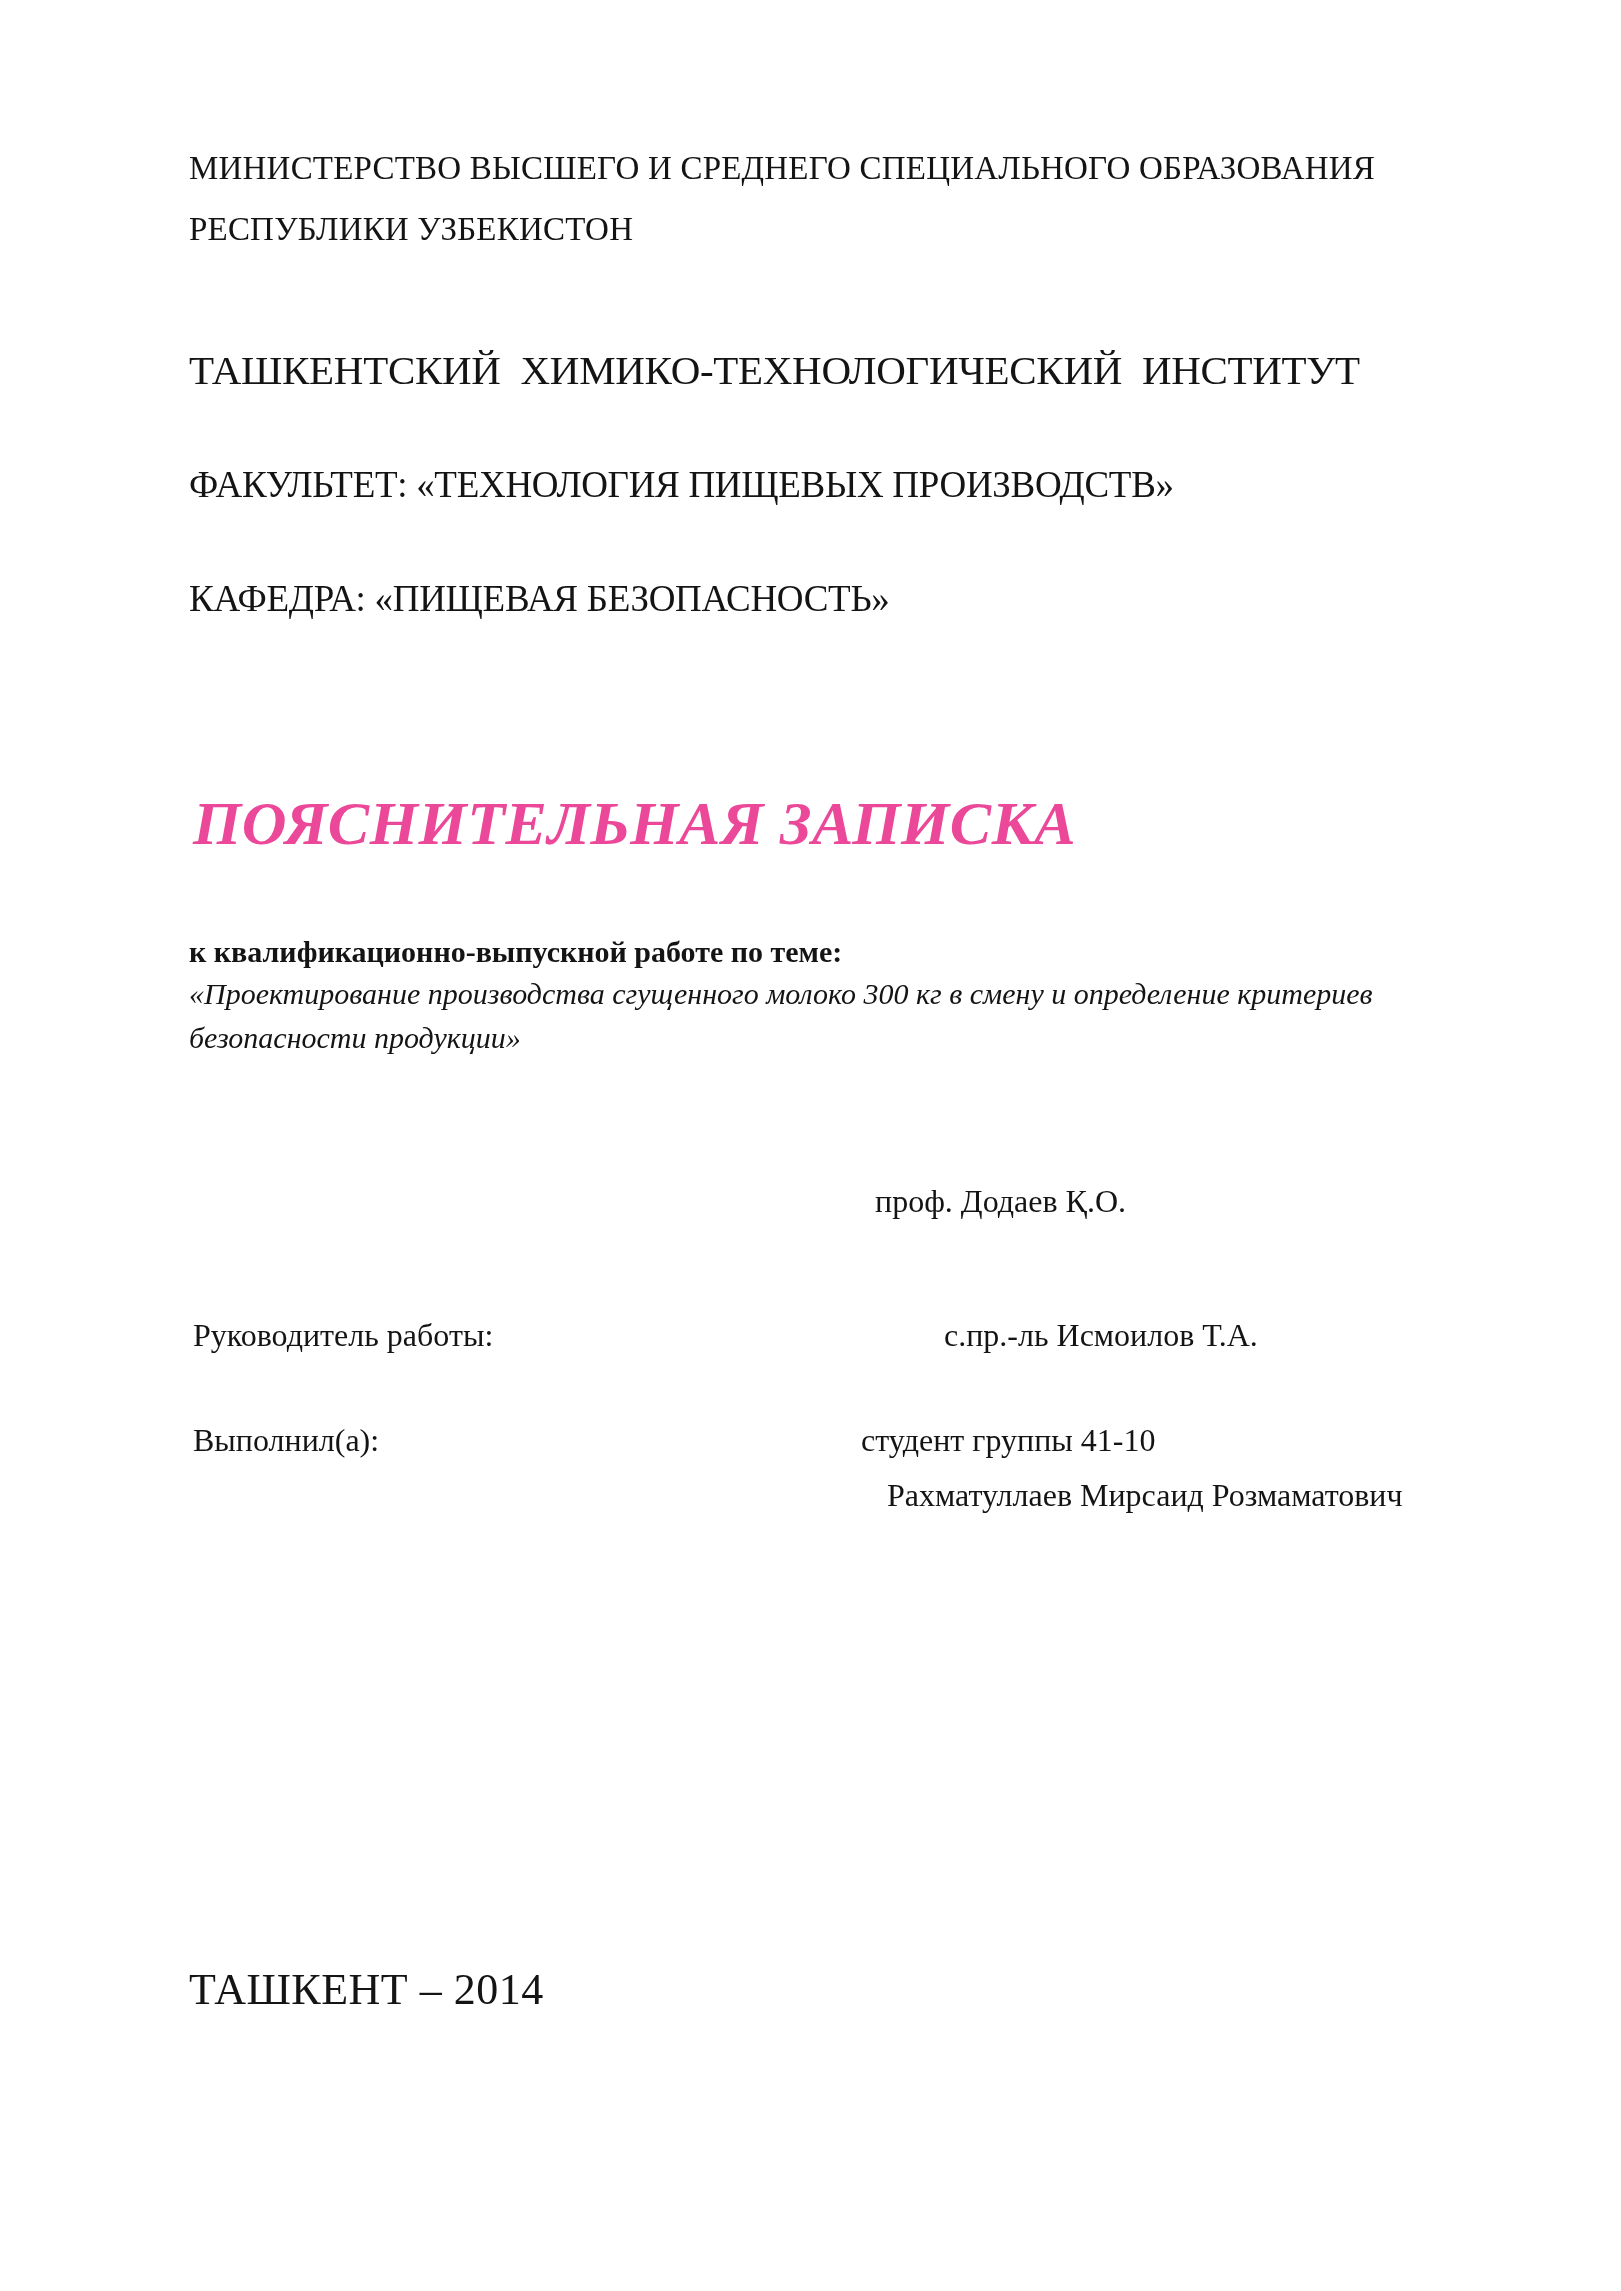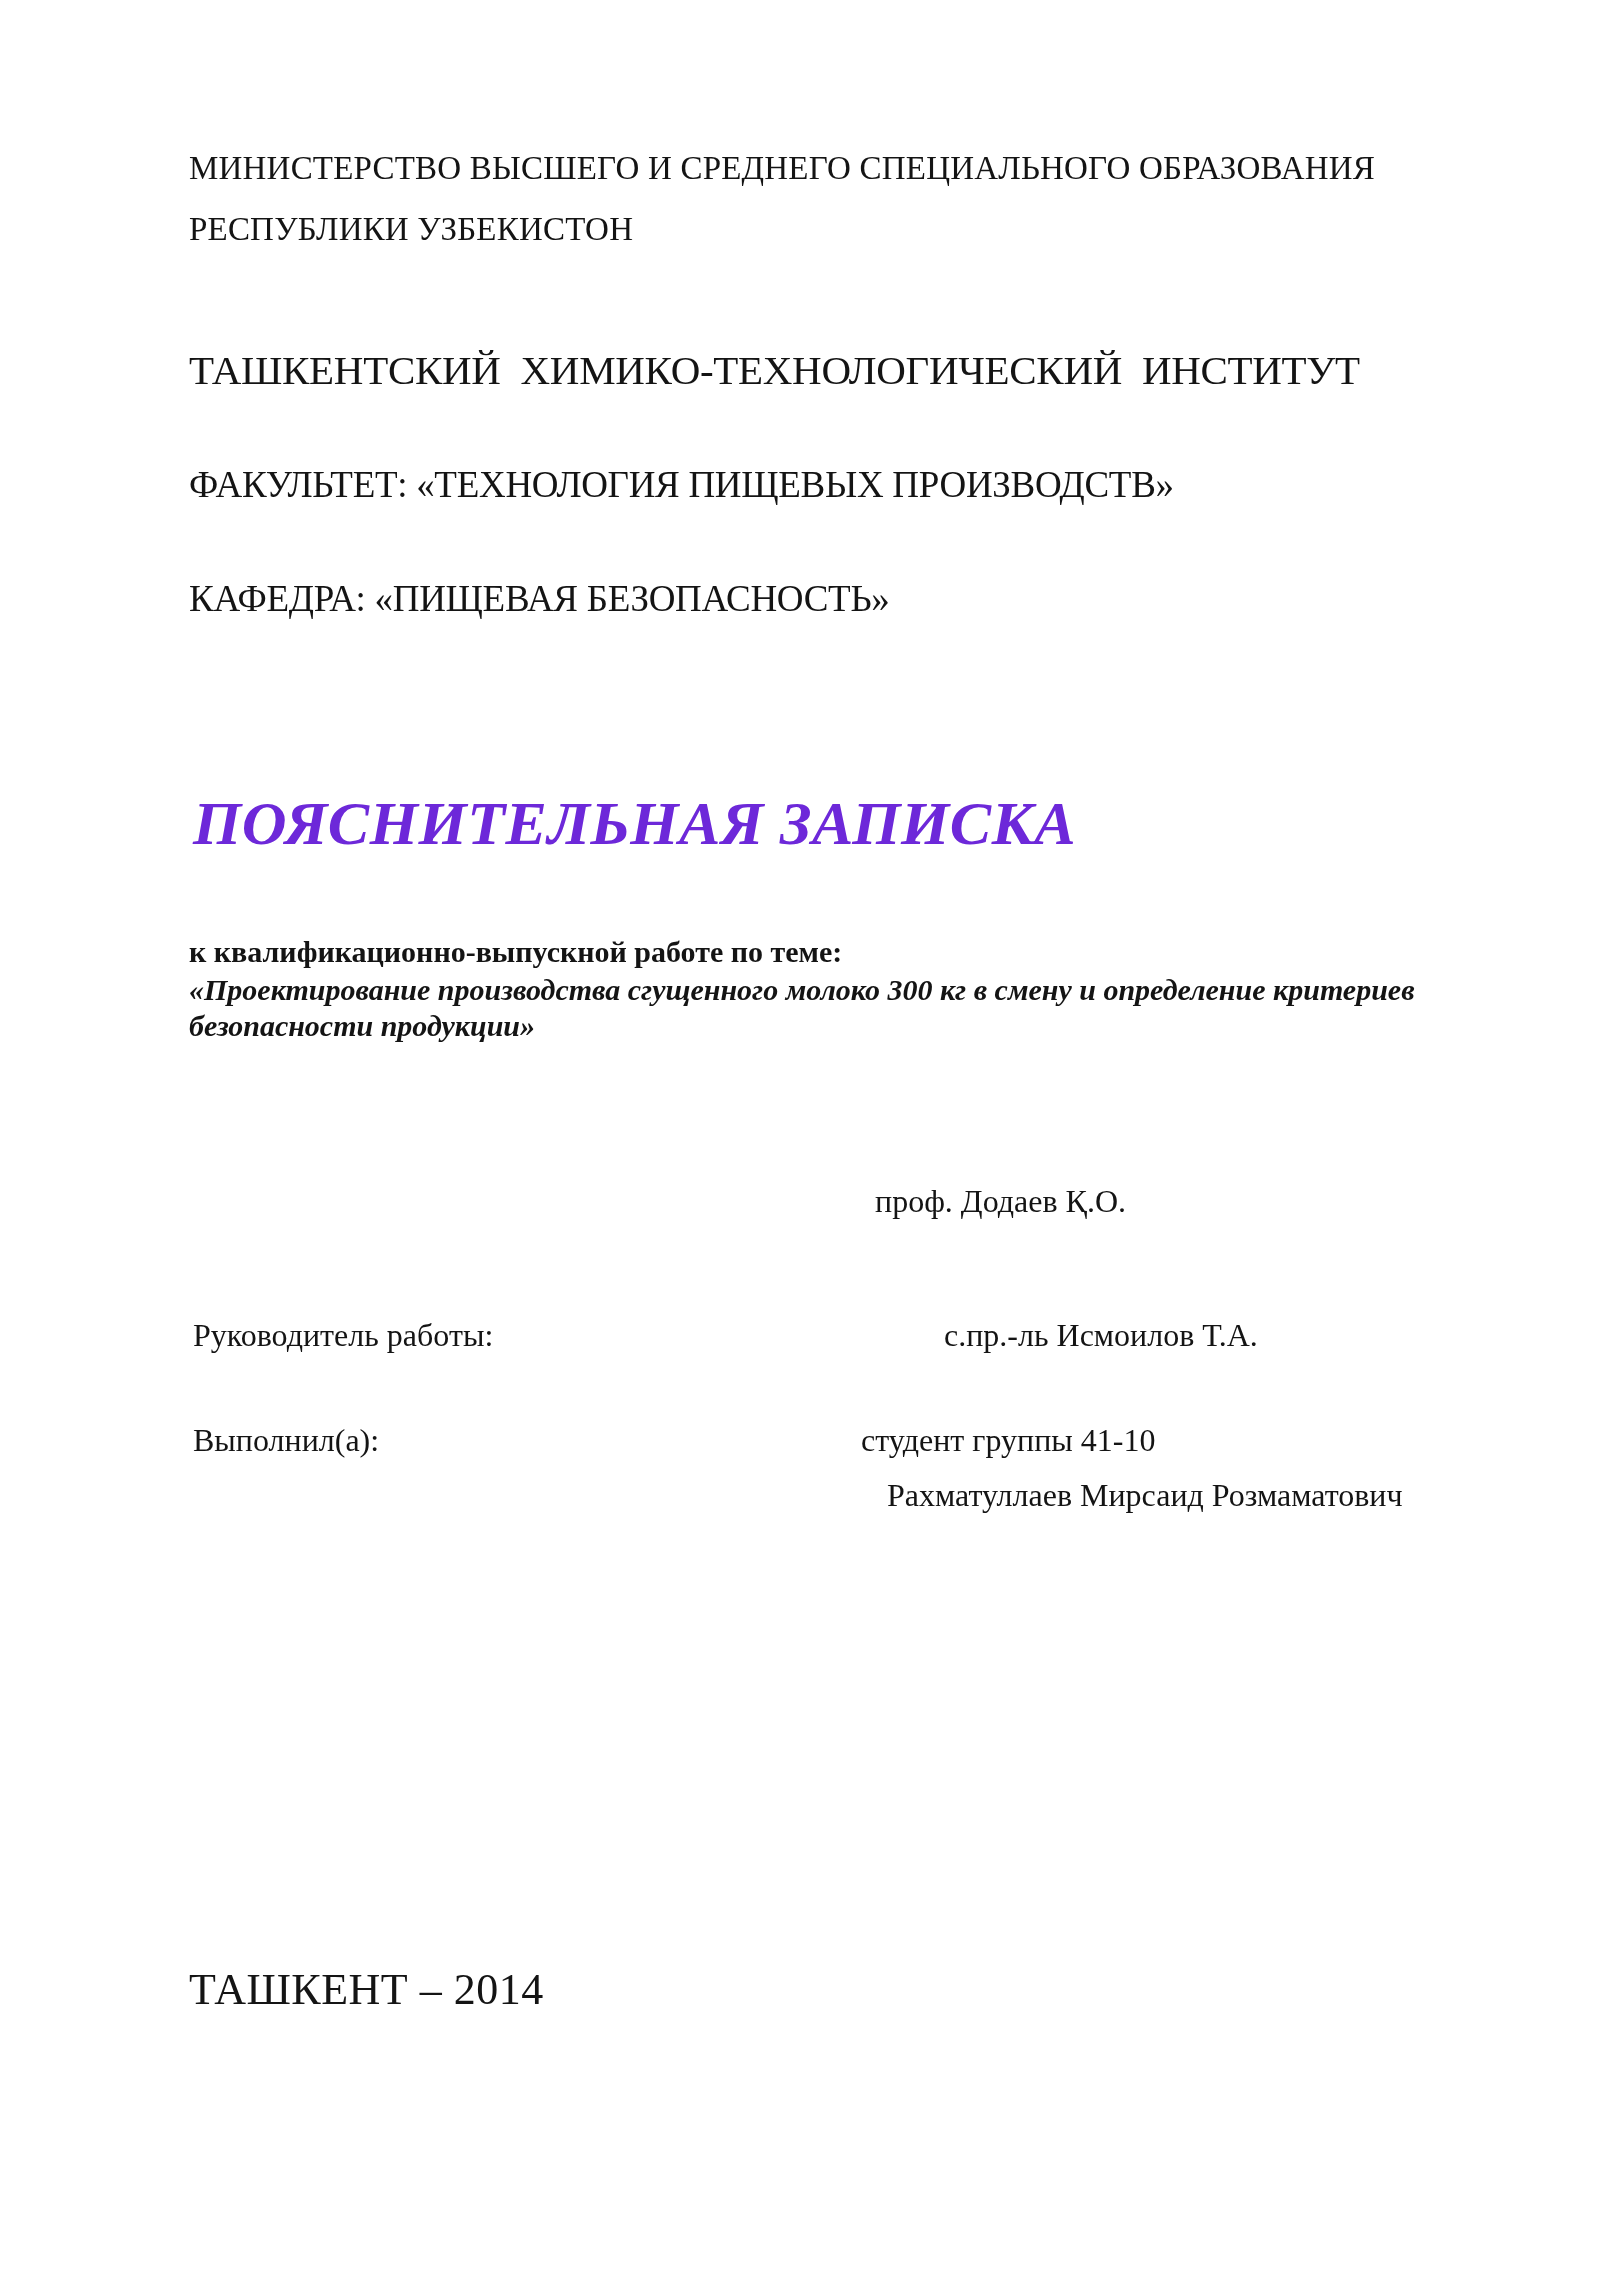--- a/index.html
+++ b/index.html
@@ -52,23 +52,23 @@
     letter-spacing: 0.5px;
   }
   .subtitle {
     top: 935px;
     font-size: 30px;
     font-weight: bold;
   }
   .theme {
     top: 972px;
     font-size: 30px;
-    font-weight: bold;
+    font-weight: normal;
     font-style: italic;
-    line-height: 36px;
+    line-height: 44px;
   }
   .sig-label {
     left: 193px;
     font-size: 32px;
   }
   .sig-value {
     font-size: 32px;
   }
   .student-name {
     top: 1477px;
@@ -89,21 +89,21 @@
   <div class="abs ministry" style="top:150px">МИНИСТЕРСТВО ВЫСШЕГО И СРЕДНЕГО СПЕЦИАЛЬНОГО ОБРАЗОВАНИЯ</div>
 
   <div class="abs ministry" style="top:211px">РЕСПУБЛИКИ УЗБЕКИСТОН</div>
 
   <div class="abs centered institute">ТАШКЕНТСКИЙ  ХИМИКО-ТЕХНОЛОГИЧЕСКИЙ  ИНСТИТУТ</div>
 
   <div class="abs centered faculty">ФАКУЛЬТЕТ: «ТЕХНОЛОГИЯ ПИЩЕВЫХ ПРОИЗВОДСТВ»</div>
 
   <div class="abs centered department">КАФЕДРА: «ПИЩЕВАЯ БЕЗОПАСНОСТЬ»</div>
 
-  <div class="abs doc-title" id="doc-title" style="color: #6d28d9;">ПОЯСНИТЕЛЬНАЯ ЗАПИСКА</div>
+  <div class="abs doc-title" id="doc-title" style="color: #ec4899;">ПОЯСНИТЕЛЬНАЯ ЗАПИСКА</div>
 
   <div class="abs centered subtitle">к квалификационно-выпускной работе по теме:</div>
 
   <div class="abs centered theme">«Проектирование производства сгущенного молоко 300 кг в смену и определение критериев безопасности продукции»</div>
 
   <div class="abs sig-value" style="top:1183px;left:875px">проф. Додаев Қ.О.</div>
 
   <div class="abs sig-label" style="top:1317px">Руководитель работы:</div>
   <div class="abs sig-value" style="top:1317px;left:944px">с.пр.-ль Исмоилов Т.А.</div>
 

